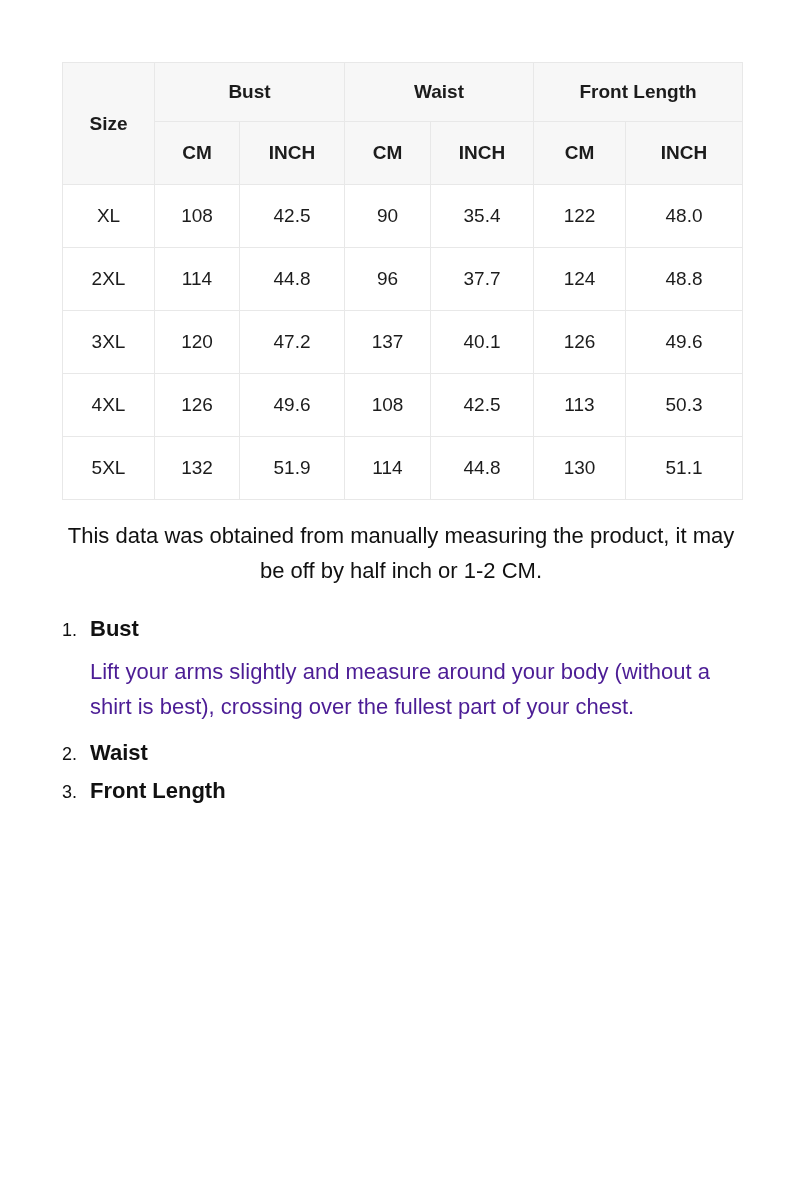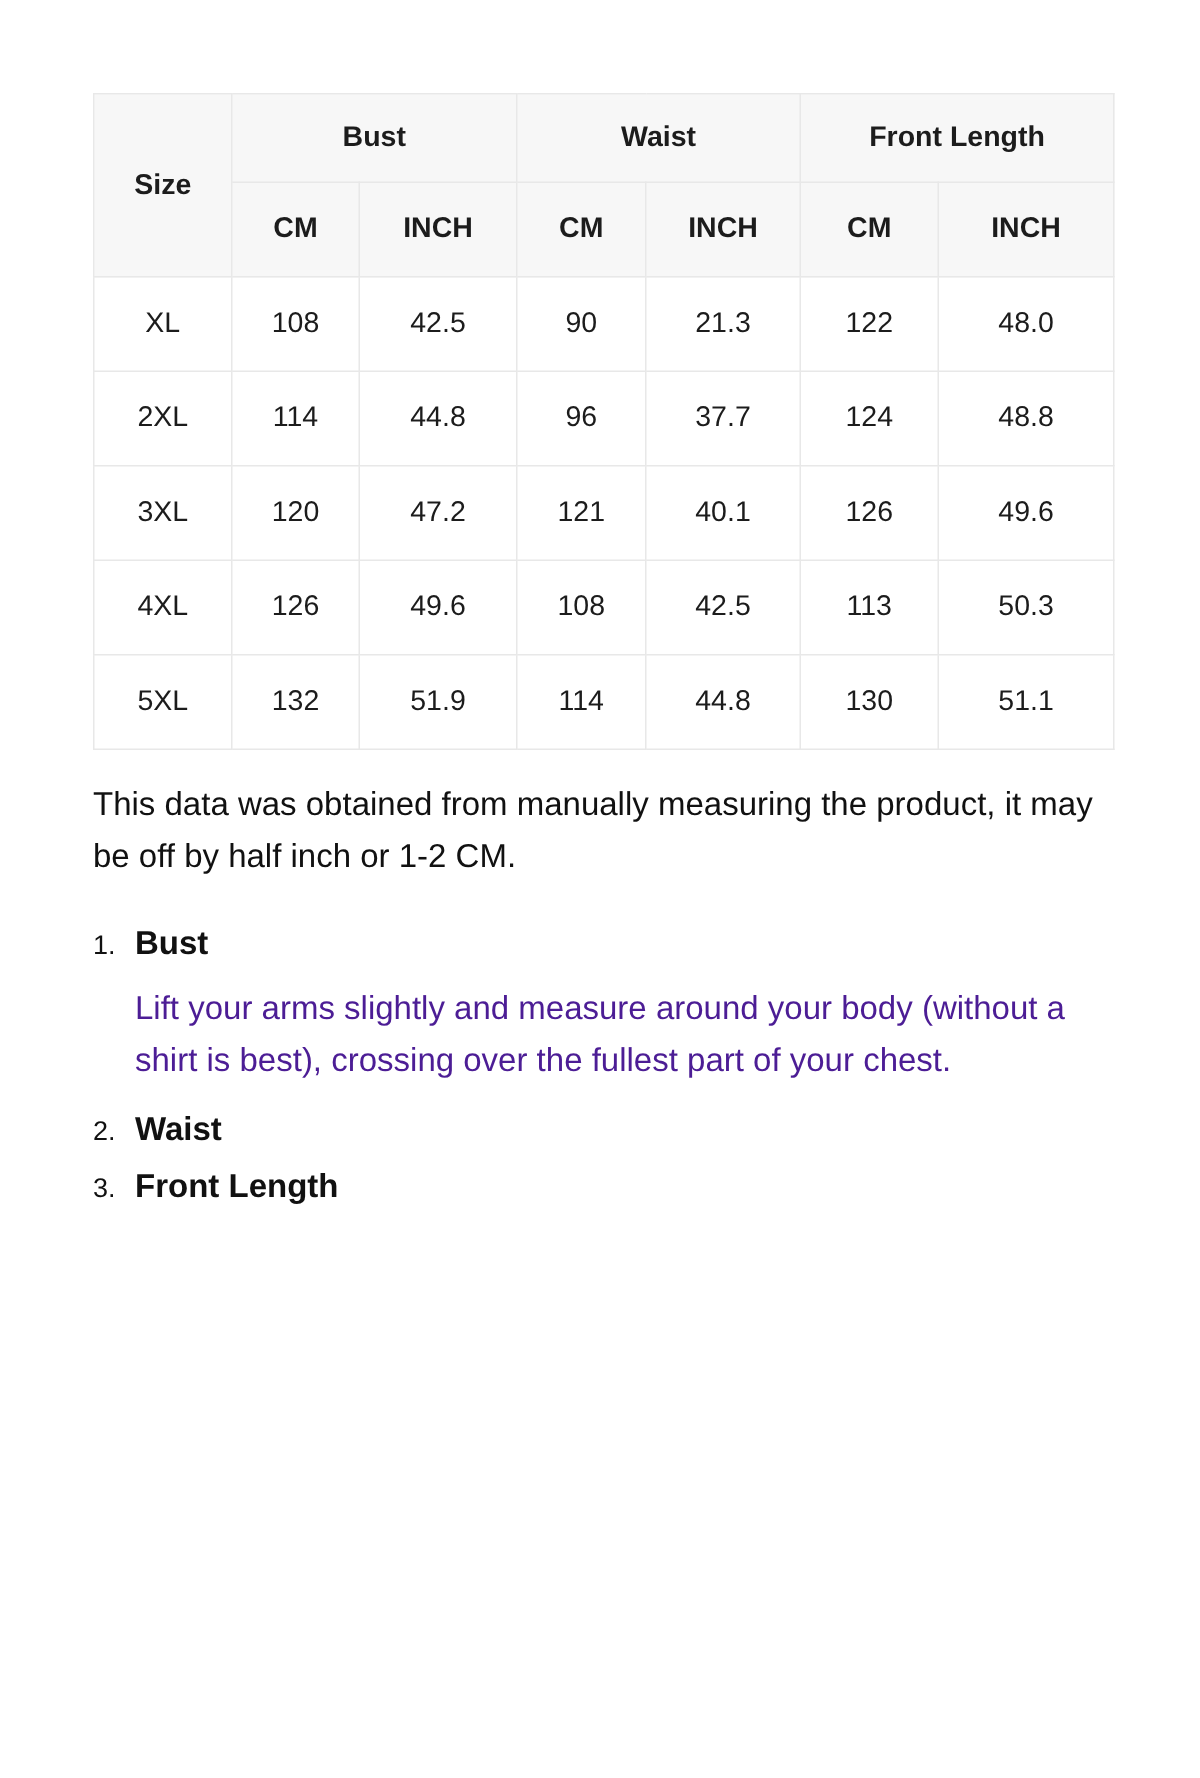--- a/index.html
+++ b/index.html
@@ -48,20 +48,21 @@
     font-size: 30px;
     font-weight: 700;
     color: #111111;
     letter-spacing: 0.2px;
   }
   p.htm-intro {
     margin-top: 18px;
     font-size: 22px;
     line-height: 35px;
     color: #111111;
+    text-align: center;
   }
   .steps { margin-top: 28px; }
   .step { margin-bottom: 12px; }
   .step-head {
     display: flex;
     align-items: baseline;
   }
   .step-num {
     width: 28px;
     flex: 0 0 28px;
@@ -111,38 +112,38 @@
         <th>CM</th>
         <th>INCH</th>
       </tr>
     </thead>
     <tbody>
       <tr>
         <td class="size-col">XL</td>
         <td>108</td>
         <td>42.5</td>
         <td>90</td>
-        <td>21.3</td>
+        <td>35.4</td>
         <td>122</td>
         <td>48.0</td>
       </tr>
       <tr>
         <td class="size-col">2XL</td>
         <td>114</td>
         <td>44.8</td>
         <td>96</td>
         <td>37.7</td>
         <td>124</td>
         <td>48.8</td>
       </tr>
       <tr>
         <td class="size-col">3XL</td>
         <td>120</td>
         <td>47.2</td>
-        <td>121</td>
+        <td>137</td>
         <td>40.1</td>
         <td>126</td>
         <td>49.6</td>
       </tr>
       <tr>
         <td class="size-col">4XL</td>
         <td>126</td>
         <td>49.6</td>
         <td>108</td>
         <td>42.5</td>

